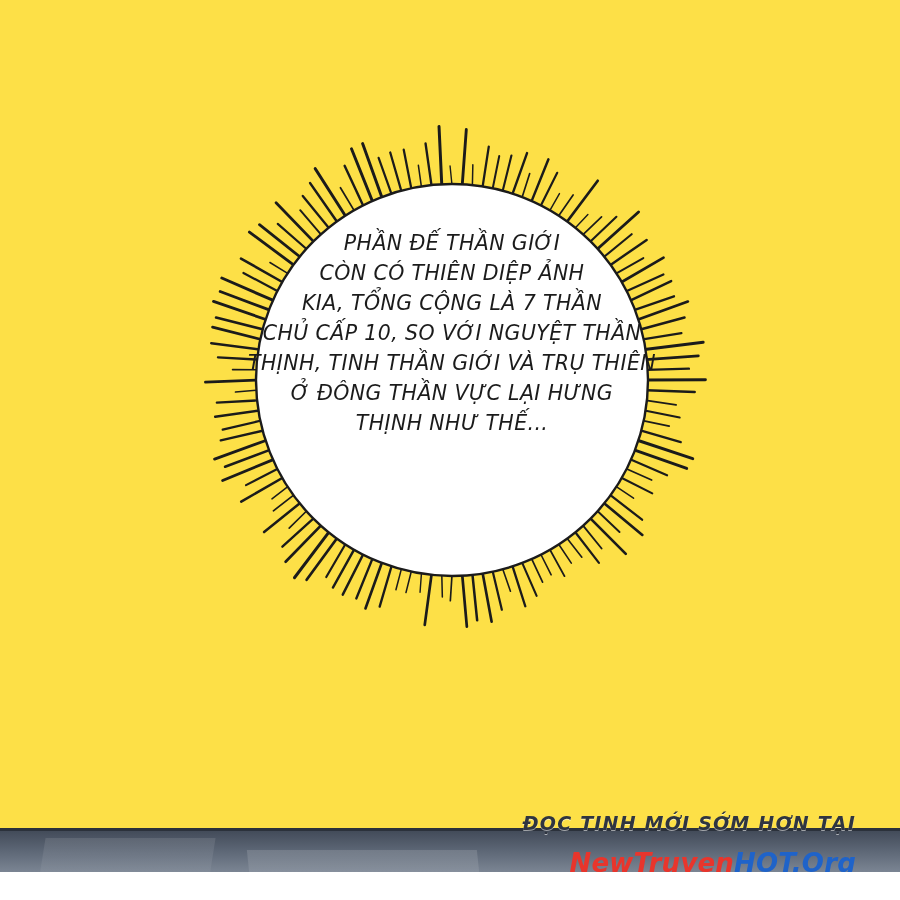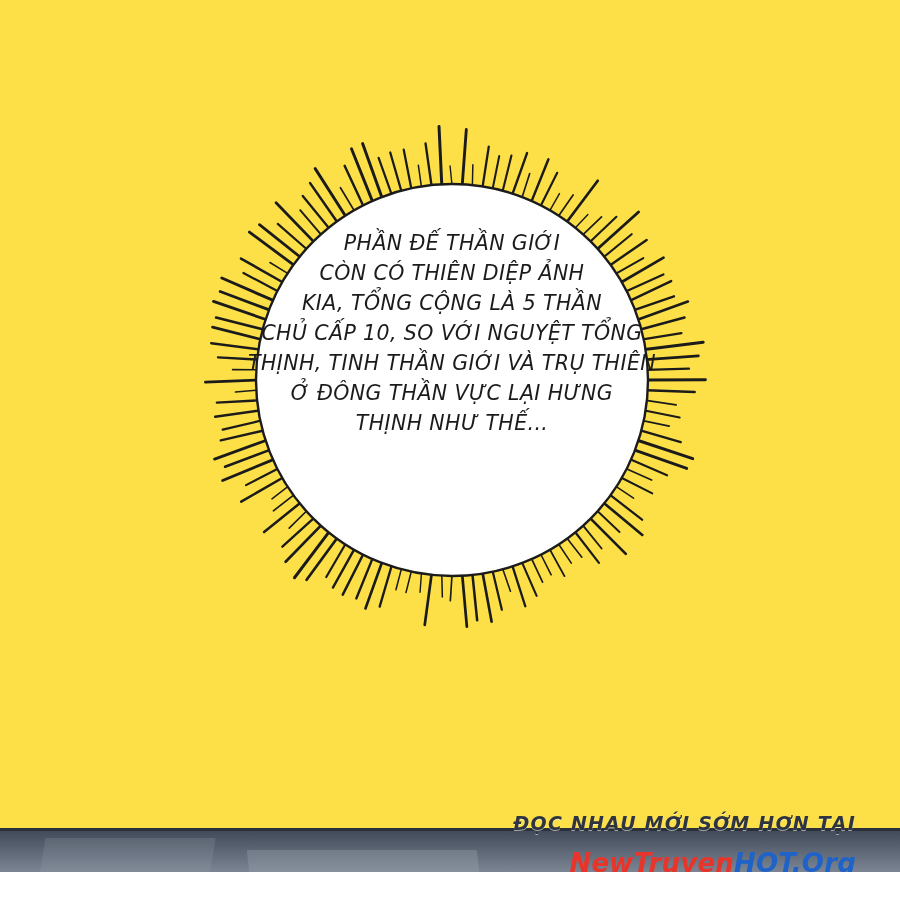--- a/index.html
+++ b/index.html
@@ -263,31 +263,31 @@
           <line x1="239.62" y1="66.07" x2="233.55" y2="23.54" stroke-width="2.36"></line>
           <line x1="249.79" y1="65.27" x2="247.02" y2="6.53" stroke-width="2.99"></line>
         </g>
       <ellipse cx="260" cy="260" rx="196" ry="196" fill="#ffffff" stroke="#1b1b1b" stroke-width="2.4"></ellipse>
     </svg>
   </div>
 
   <div class="bubble-text">
     <span class="ln">PHẦN ĐẾ THẦN GIỚI</span>
     <span class="ln">CÒN CÓ THIÊN DIỆP ẢNH</span>
-    <span class="ln">KIA, TỔNG CỘNG LÀ 5 THẦN</span>
-    <span class="ln">CHỦ CẤP 10, SO VỚI NGUYỆT TỔNG</span>
+    <span class="ln">KIA, TỔNG CỘNG LÀ 7 THẦN</span>
+    <span class="ln">CHỦ CẤP 10, SO VỚI NGUYỆT THẦN</span>
     <span class="ln">THỊNH, TINH THẦN GIỚI VÀ TRỤ THIÊN</span>
     <span class="ln">Ở ĐÔNG THẦN VỰC LẠI HƯNG</span>
     <span class="ln">THỊNH NHƯ THẾ...</span>
   </div>
 
   <div class="bottom-panel">
     <div class="panel-top-line"></div>
     <div class="panel-dark-left"></div>
     <div class="panel-shape-a"></div>
     <div class="panel-shape-b"></div>
     <div class="panel-shape-c"></div>
   </div>
 
-  <div class="wm-line1">ĐỌC NHAU MỚI SỚM HƠN TẠI</div>
+  <div class="wm-line1">ĐỌC TINH MỚI SỚM HƠN TẠI</div>
   <div class="wm-line2"><span class="wm-new">New</span><span class="wm-truyen">Truyen</span><span class="wm-hot">HOT</span><span class="wm-org">.Org</span></div>
 
 </div>
 
 </body></html>

